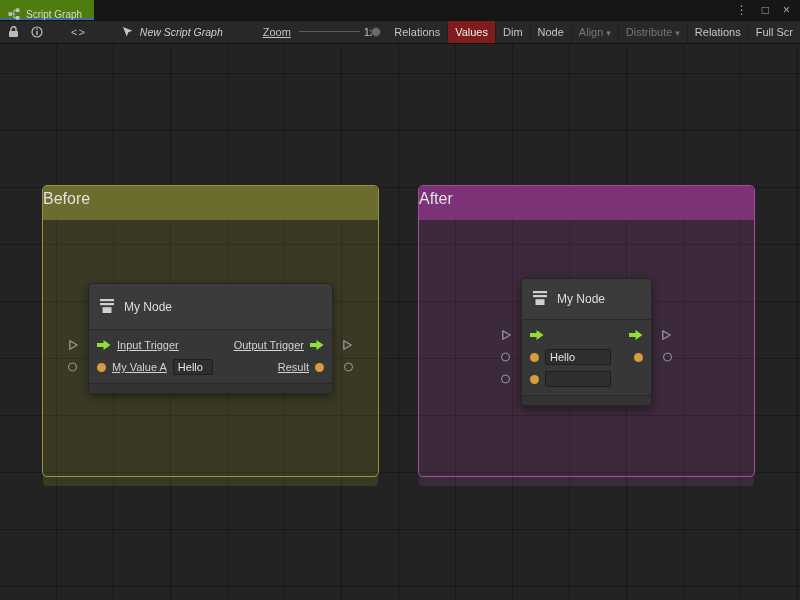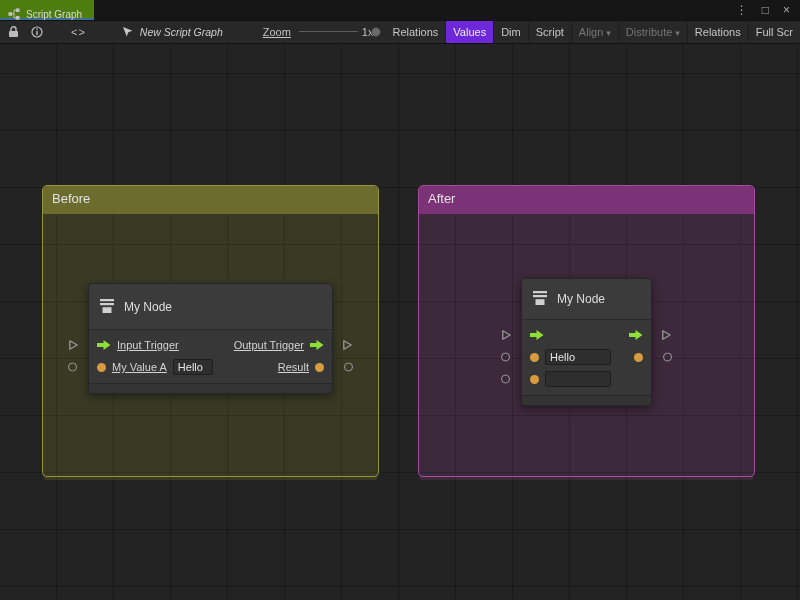--- a/index.html
+++ b/index.html
@@ -28,34 +28,34 @@
   .graph-label{margin-left:36px;display:flex;align-items:center;gap:6px;font-size:10.5px;color:#cfcfcf;font-style:italic;}
   .zoom-label{margin-left:40px;color:#c2c2c2;text-decoration:underline;}
   .slider{position:relative;width:86px;height:14px;margin-left:8px;}
   .slider .track{position:absolute;left:0;right:0;top:6px;height:1px;background:#5c5c5c;}
   .slider .handle{position:absolute;left:72px;top:2px;width:10px;height:10px;border-radius:50%;
                   background:#6b6b6b;border:1px solid #3a3a3a;box-sizing:border-box;}
   .zoom-value{margin-left:4px;color:#c2c2c2;}
   .tb-buttons{margin-left:12px;display:flex;align-items:center;height:24px;}
   .tb-btn{padding:0 7px;height:24px;line-height:24px;color:#c6c6c6;}
   .tb-btn + .tb-btn{border-left:1px solid #1f1f1f;}
-  .tb-btn.active{background:#6d28d9;color:#eeeeee;}
+  .tb-btn.active{background:#7f1d1d;color:#eeeeee;}
   .tb-btn.disabled{color:#767676;}
   .caret{font-size:9px;margin-left:3px;}
 
   
   .canvas{position:absolute;top:44px;left:0;width:800px;height:556px;background-color:#232323;
           background-image:
             linear-gradient(to right, rgba(0,0,0,0.28) 1px, transparent 1px),
             linear-gradient(to bottom, rgba(0,0,0,0.28) 1px, transparent 1px);
           background-size:57px 57px;background-position:-1px 29px;overflow:hidden;}
 
   
   .group{position:absolute;width:337px;height:292px;border-radius:5px;box-sizing:border-box;}
-  .g-header{height:28px;line-height:26px;padding-left:9px;font-size:13px;color:#e2e2e2;
+  .g-header{height:34px;line-height:26px;font-size:16px;color:#e2e2e2;
             border-radius:4px 4px 0 0;}
   .g-body{height:266px;border-radius:0 0 4px 4px;}
   .group-before{left:42px;top:141px;border:1px solid #95953d;}
   .group-before .g-header{background:#6c6c2f;}
   .group-before .g-body{background:rgba(164,164,44,0.17);}
   .group-after{left:418px;top:141px;border:1px solid #a44d9d;}
   .group-after .g-header{background:#7b3277;}
   .group-after .g-body{background:rgba(186,70,176,0.17);}
 
   
@@ -140,21 +140,21 @@
     <span class="slider">
       <span class="track"></span>
       <span class="handle"></span>
     </span>
     <span class="zoom-value">1x</span>
 
     <div class="tb-buttons">
       <span class="tb-btn">Relations</span>
       <span class="tb-btn active">Values</span>
       <span class="tb-btn">Dim</span>
-      <span class="tb-btn">Script</span>
+      <span class="tb-btn">Node</span>
       <span class="tb-btn disabled"><span>Align</span><span class="caret">▾</span></span>
       <span class="tb-btn disabled"><span>Distribute</span><span class="caret">▾</span></span>
       <span class="tb-btn">Relations</span>
       <span class="tb-btn">Full Scr</span>
     </div>
   </div>
 
   <div class="canvas">
 
     <div class="group group-before">

